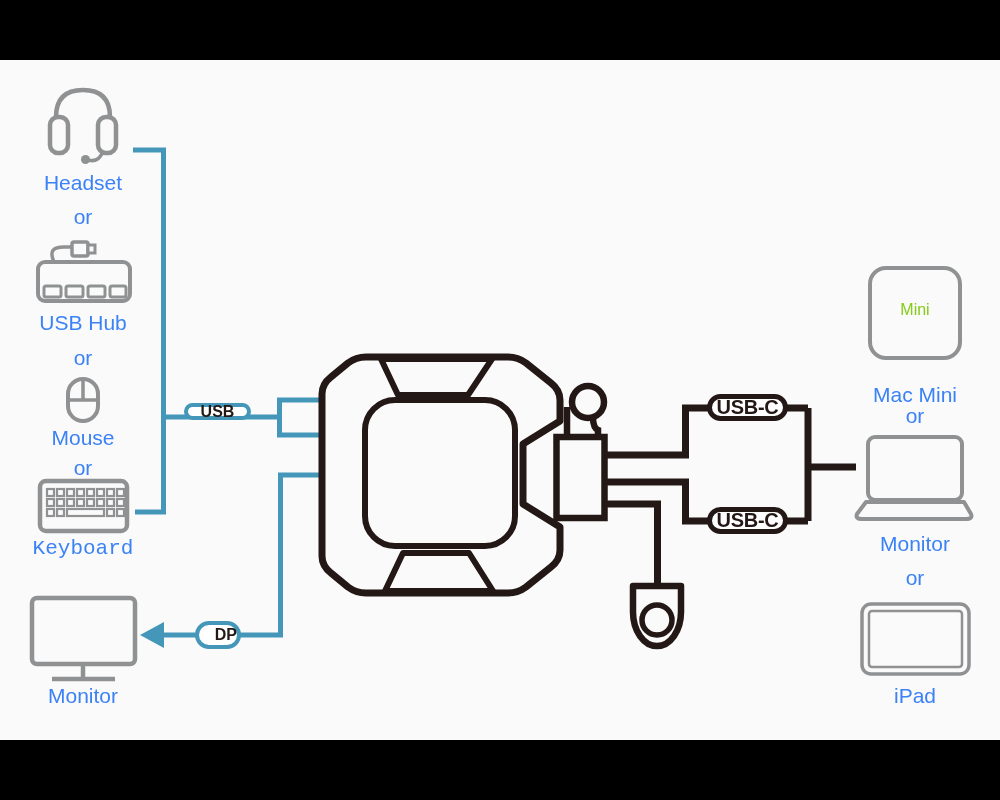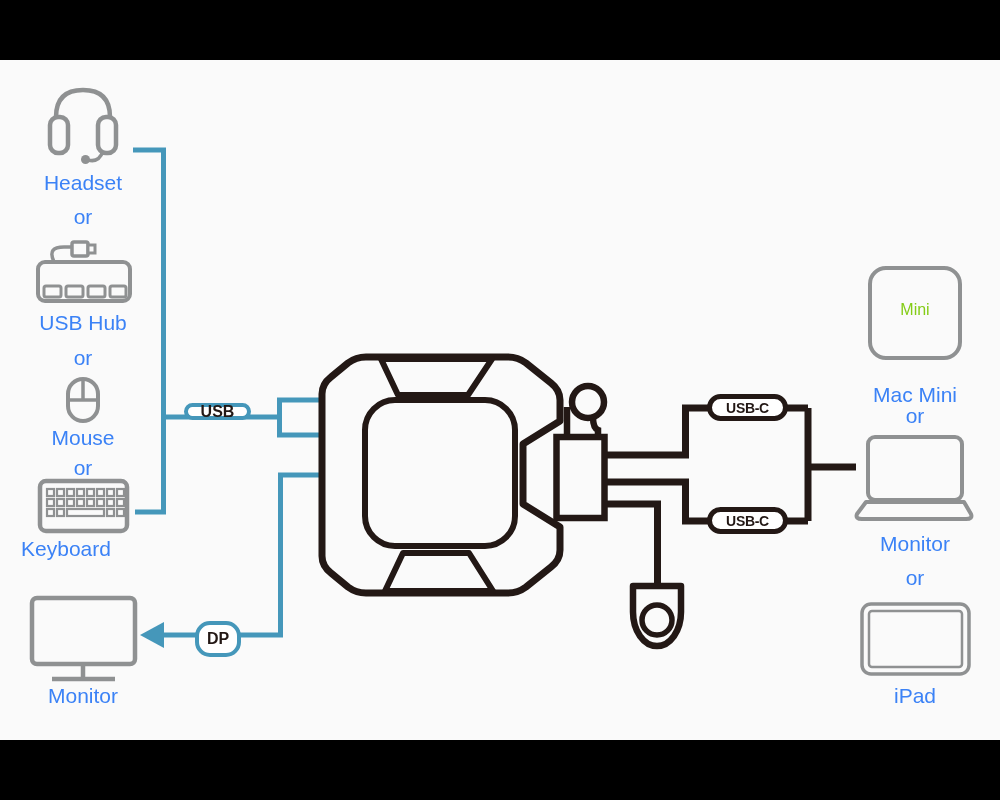--- a/index.html
+++ b/index.html
@@ -6,21 +6,21 @@
   #stage{position:relative;width:1000px;height:800px;background:#000;overflow:hidden;
          font-family:"Liberation Sans",sans-serif;}
   #content{position:absolute;left:0;top:60px;width:1000px;height:680px;background:#fafafa;}
   #art{position:absolute;left:0;top:0;width:1000px;height:800px;display:block;}
   .lbl{position:absolute;transform:translateX(-50%);color:#3b82f6;font-size:21px;
        white-space:nowrap;line-height:1.1;}
   .mini-txt{position:absolute;transform:translateX(-50%);color:#84cc16;font-size:16px;line-height:1;}
   .pill{position:absolute;box-sizing:border-box;background:#ffffff;display:flex;
         align-items:center;justify-content:center;font-weight:bold;color:#231815;z-index:3;}
   .pill-blue{border:4.5px solid #4597ba;border-radius:15px;font-size:16px;}
-  .pill-black{border:5px solid #231815;border-radius:14px;font-size:14px;letter-spacing:-0.3px;}
+  .pill-black{border:5px solid #231815;border-radius:14px;font-size:20px;letter-spacing:-0.3px;}
   .band{position:absolute;left:0;width:1000px;background:#000;}
 </style>
 </head>
 <body>
 
 <div id="stage">
   <div class="band" style="top:0;height:60px;"></div>
   <div class="band" style="top:740px;height:60px;"></div>
   <div id="content"></div>
 
@@ -128,37 +128,37 @@
 
     <g stroke="#8f9192" fill="none">
       <rect x="862" y="604" width="107" height="70" rx="9" fill="#fafafa" stroke-width="3.5"></rect>
       <rect x="869" y="611" width="93" height="56" rx="3" stroke-width="2.5"></rect>
     </g>
   </svg>
 
   <div class="pill pill-blue" style="left:184px;top:403px;width:67px;height:17px;">
     <span>USB</span>
   </div>
-  <div class="pill pill-blue" style="left:195px;top:621px;width:46px;height:36px;">
+  <div class="pill pill-blue" style="left:195px;top:621px;width:46px;height:28px;justify-content:flex-end;">
     <span>DP</span>
   </div>
   <div class="pill pill-black" style="left:707px;top:394px;width:81px;height:27px;">
     <span>USB-C</span>
   </div>
   <div class="pill pill-black" style="left:707px;top:507px;width:81px;height:27px;">
     <span>USB-C</span>
   </div>
 
   <div class="lbl" style="left:83px;top:171px;">Headset</div>
   <div class="lbl" style="left:83px;top:205px;">or</div>
   <div class="lbl" style="left:83px;top:311px;">USB Hub</div>
   <div class="lbl" style="left:83px;top:346px;">or</div>
   <div class="lbl" style="left:83px;top:426px;">Mouse</div>
   <div class="lbl" style="left:83px;top:456px;">or</div>
-  <div class="lbl" style="left:66px;top:537px;">Keyboard</div>
+  <div class="lbl" style="left:83px;top:537px;font-family:Liberation Mono, monospace;">Keyboard</div>
   <div class="lbl" style="left:83px;top:684px;">Monitor</div>
 
   <div class="mini-txt" style="left:915px;top:302px;">Mini</div>
   <div class="lbl" style="left:915px;top:368px;margin-top:15px;">Mac Mini</div>
   <div class="lbl" style="left:915px;top:404px;">or</div>
   <div class="lbl" style="left:915px;top:532px;">Monitor</div>
   <div class="lbl" style="left:915px;top:566px;">or</div>
   <div class="lbl" style="left:915px;top:684px;">iPad</div>
 </div>
 

